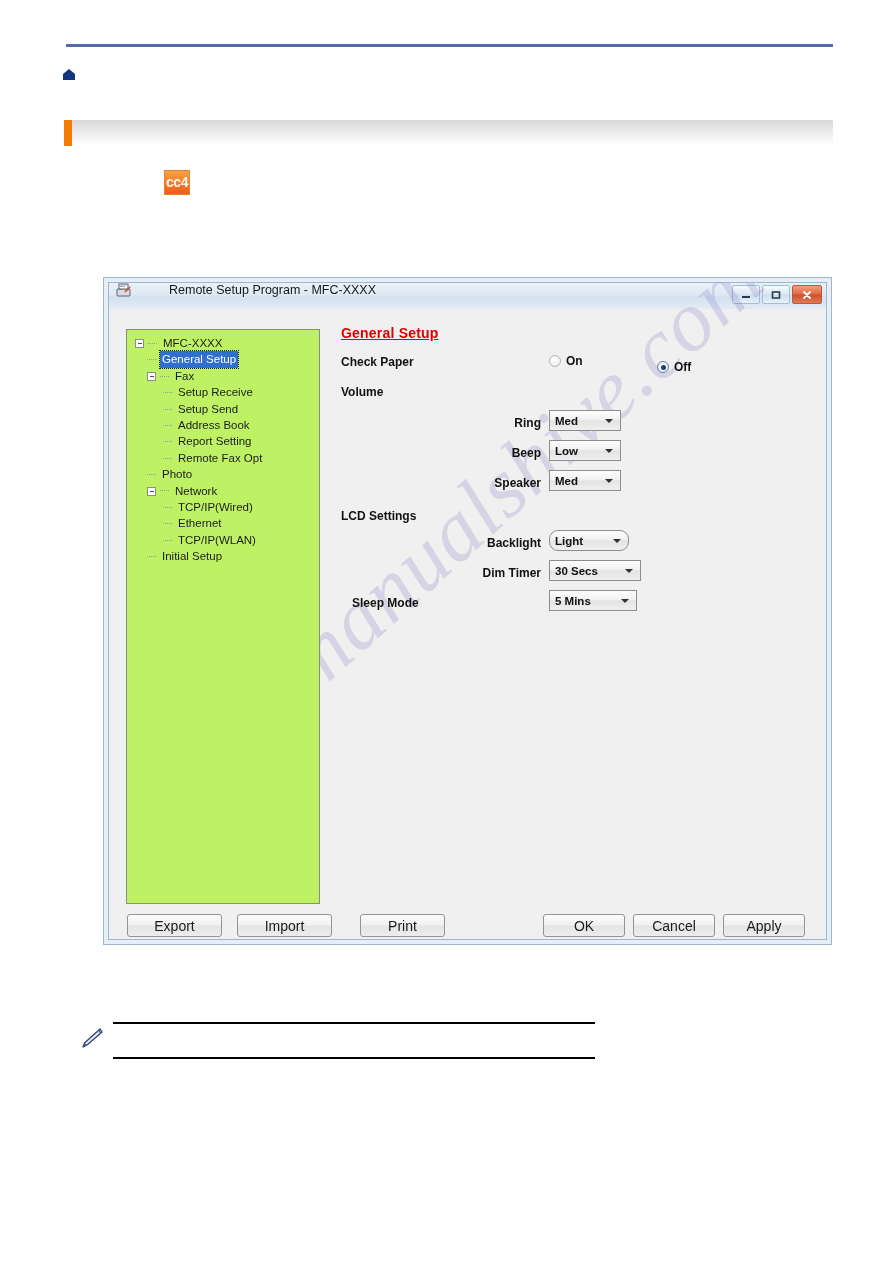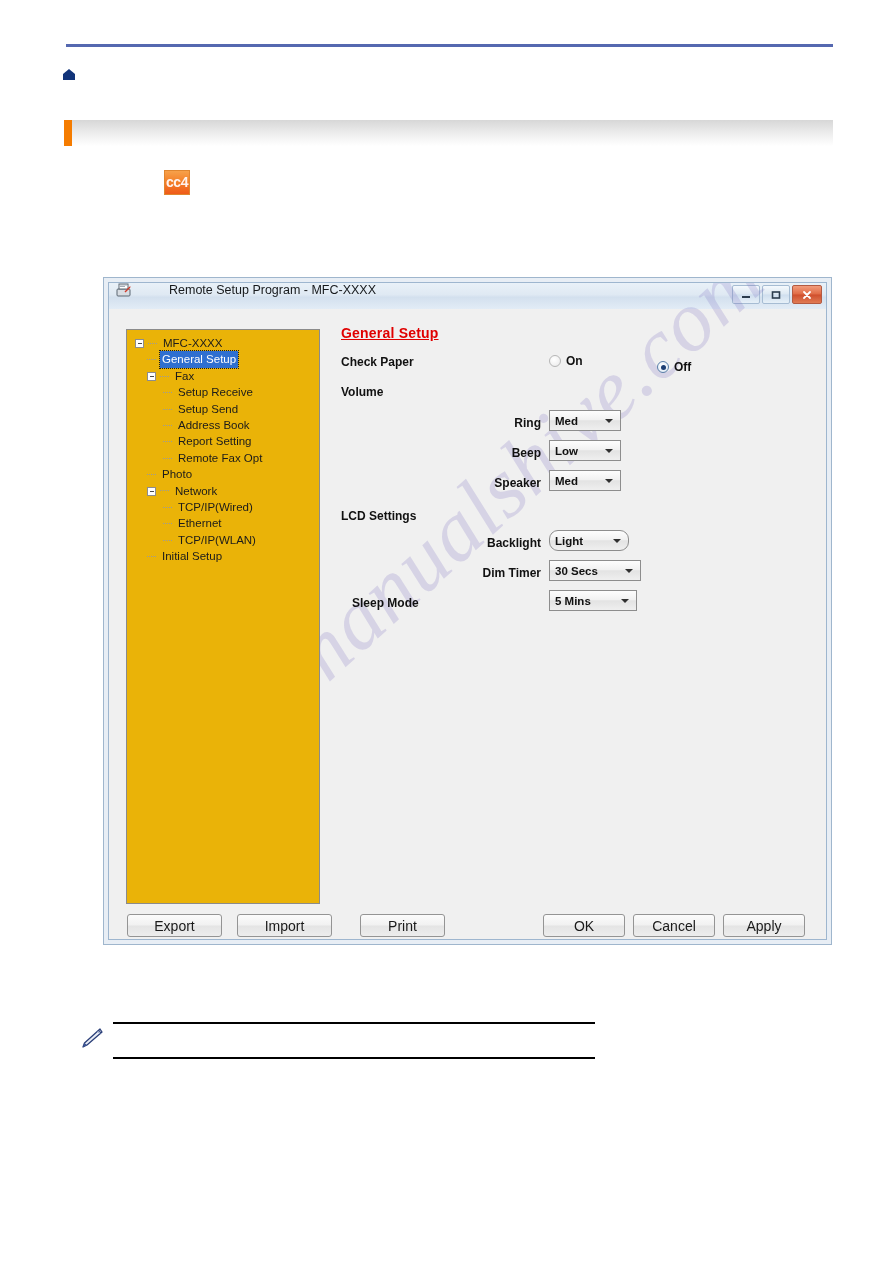--- a/index.html
+++ b/index.html
@@ -147,21 +147,21 @@
     background: #f0f0f0;
   }
 
   
   .tree-panel {
     position: absolute;
     left: 17px;
     top: 20px;
     width: 194px;
     height: 575px;
-    background: #eab308;
+    background: #bef264;
     border: 1px solid #8b8b8b;
     box-sizing: border-box;
     overflow: hidden;
   }
   .tree {
     position: relative;
     padding: 5px 0 0 0;
     font-size: 11.5px;
     color: #1b1b1b;
     font-family: "Liberation Sans", sans-serif;

